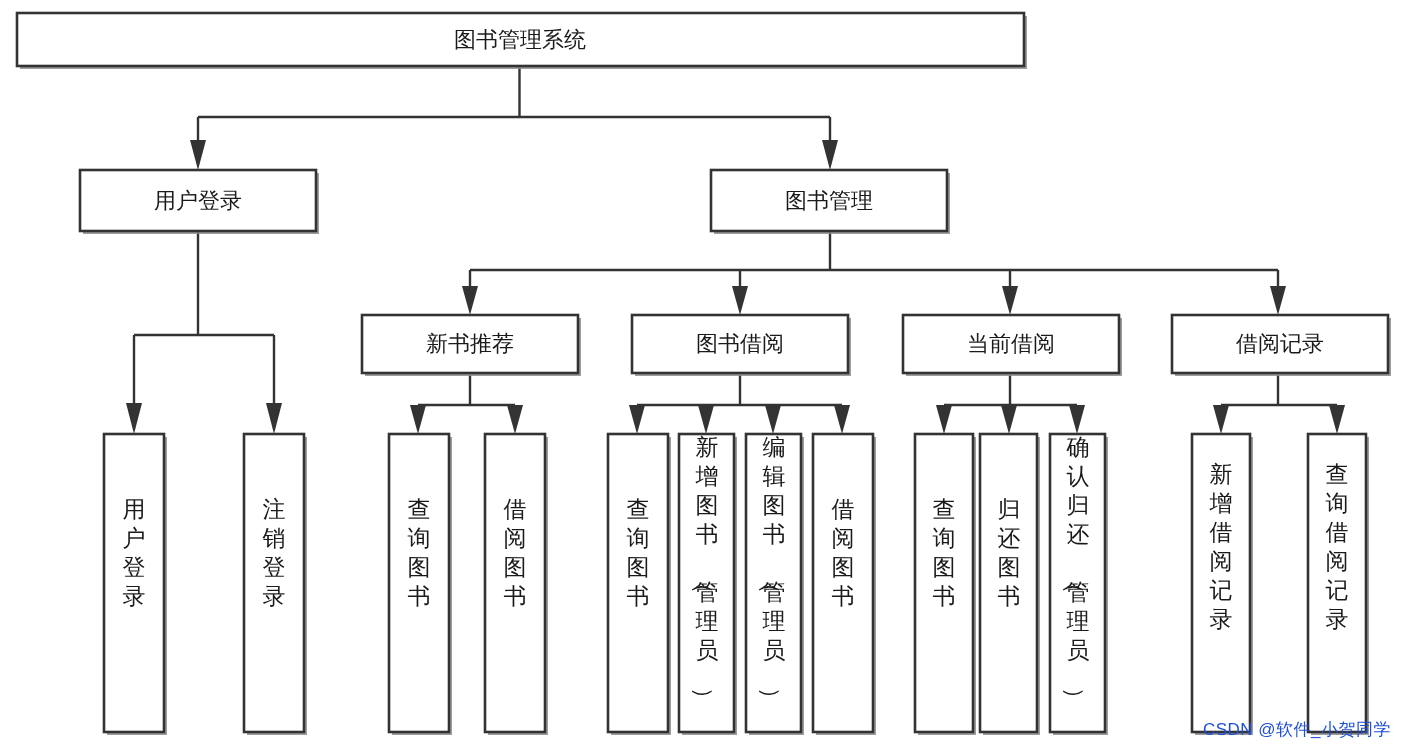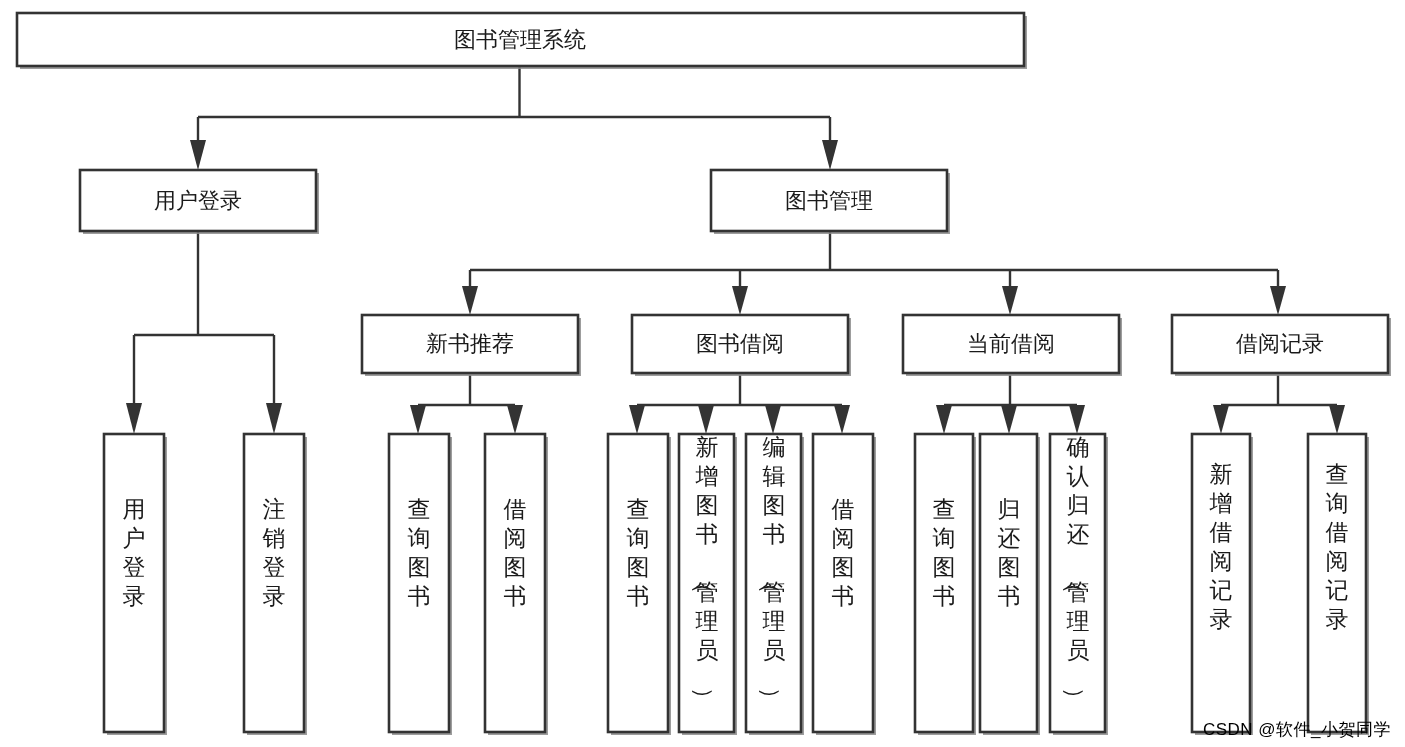--- a/index.html
+++ b/index.html
@@ -57,21 +57,21 @@
     font-size: 23px;
     fill: #1a1a1a;
     text-anchor: middle;
   }
   .watermark {
     position: absolute;
     right: 14px;
     bottom: 6px;
     font-family: "Liberation Sans", "DejaVu Sans", sans-serif;
     font-size: 17px;
-    color: #000000;
+    color: #1d4ed8;
     letter-spacing: 0.5px;
     white-space: nowrap;
     user-select: none;
   }
 </style>
 </head>
 <body>
 
 <div id="diagram-root">
 

